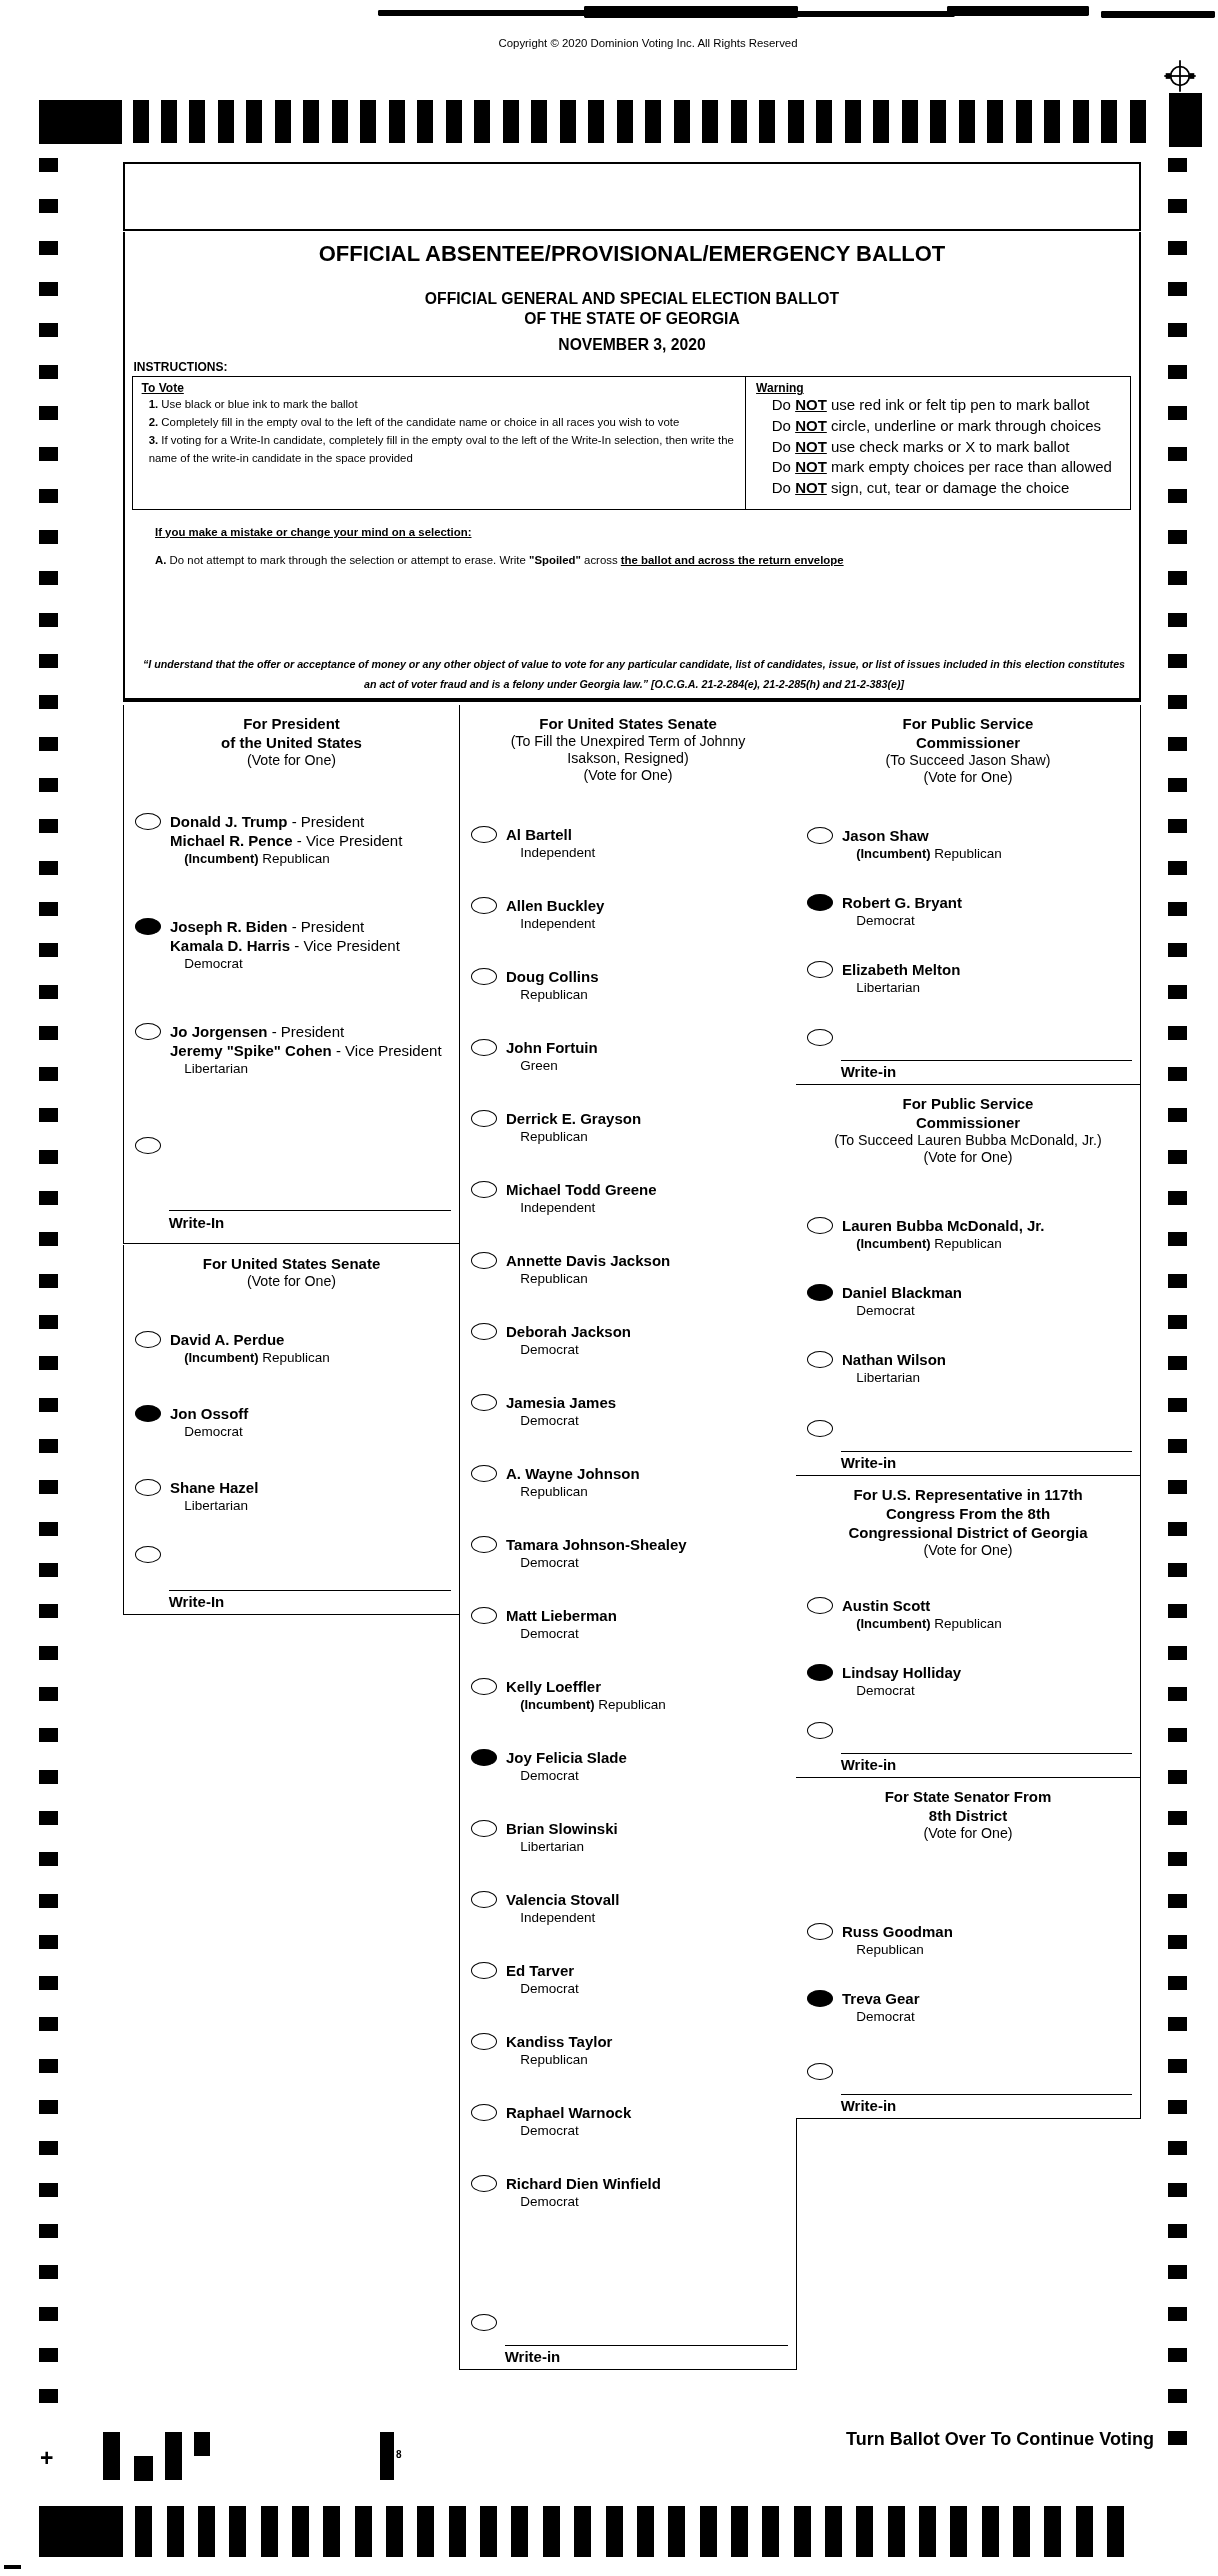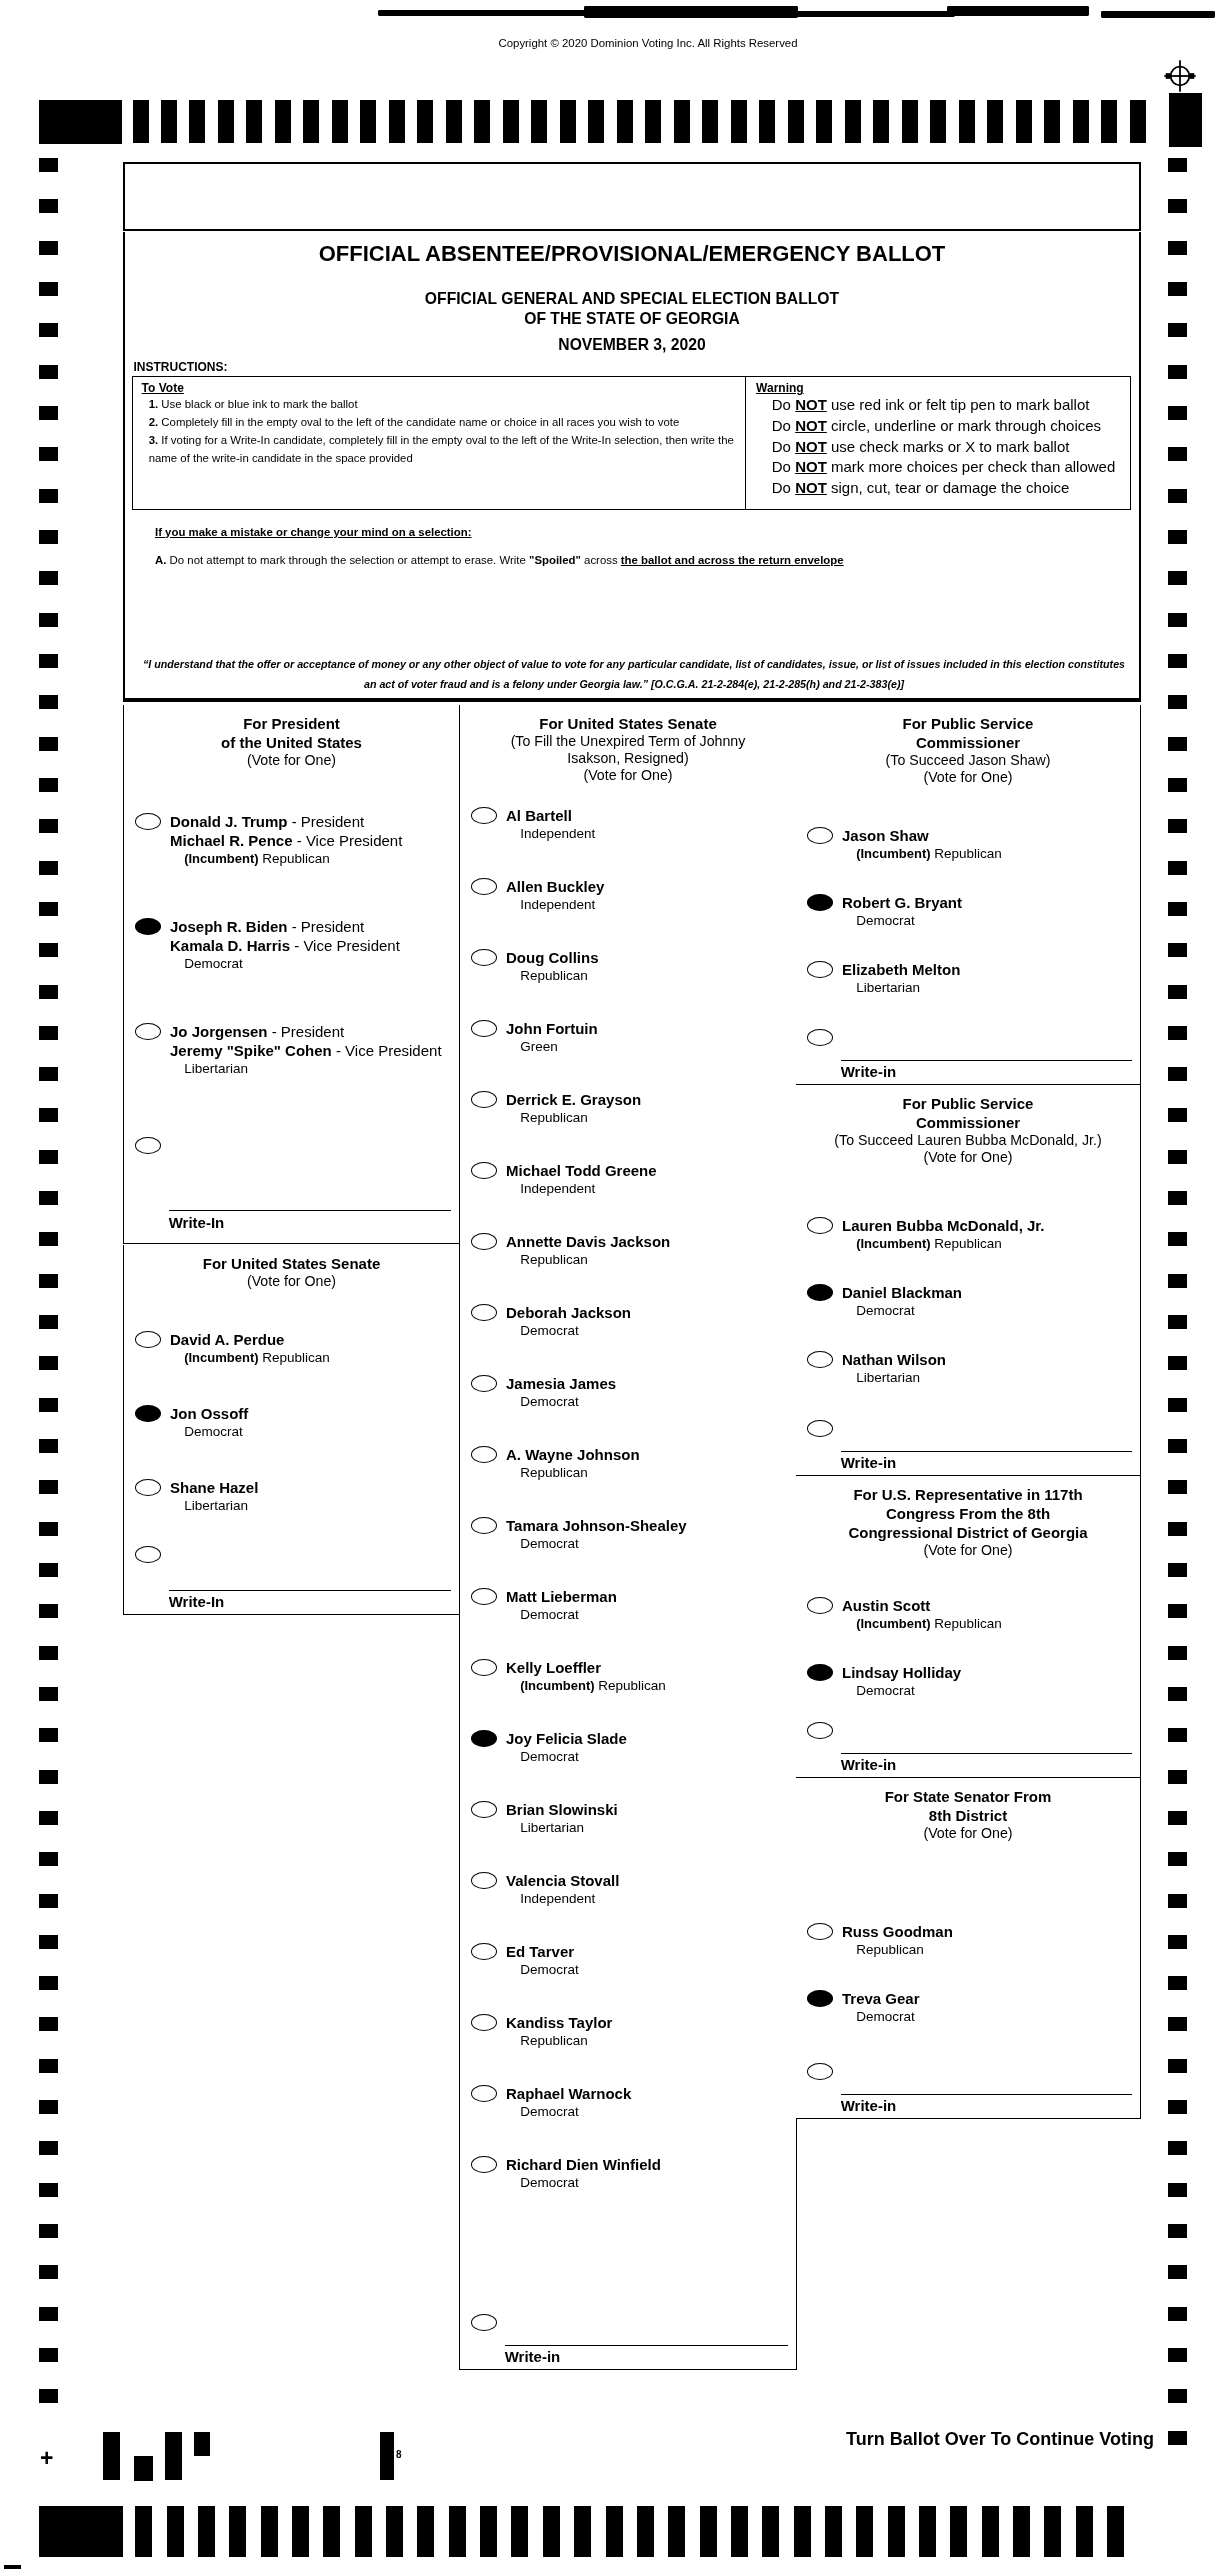--- a/index.html
+++ b/index.html
@@ -57,21 +57,21 @@
   .party b{font-size:13px;}
   .writein{position:absolute;left:10.7px;right:8.5px;bottom:2.8px;}
   .writein .oval{display:block;margin-bottom:14.2px;}
   .c-pres .writein{bottom:11.4px;} .c-pres .writein .oval{margin-bottom:56px;}
   .c-sen .writein .oval{margin-bottom:27px;}
   .wi-line{border-top:1.8px solid #000;margin-left:34px;}
   .wi-label{font-size:15px;font-weight:bold;line-height:19px;margin-left:34px;padding-top:1.4px;}
   
   .c-pres .cands{margin-top:43px;}   .c-pres .cand-row{margin-bottom:49px;}
   .c-sen .cands{margin-top:40px;}    .c-sen .cand-row{margin-bottom:37px;}
-  .c-special .cands{margin-top:22px;}.c-special .cand-row{margin-bottom:34px;}
+  .c-special .cands{margin-top:41px;}.c-special .cand-row{margin-bottom:34px;}
   .c-psc1 .cands{margin-top:40px;}
   .c-psc2 .cands{margin-top:50px;}
   .c-rep .cands{margin-top:37px;}
   .c-ssen .cands{margin-top:80px;}
   .c-psc1 .cand-row,.c-psc2 .cand-row,.c-rep .cand-row,.c-ssen .cand-row{margin-bottom:30px;}
   
   #turnover{top:2429px;left:766px;width:388px;text-align:right;font-size:18px;font-weight:bold;}
   #plus-mark{top:2445px;left:40px;font-size:23px;font-weight:bold;}
   #edge-mark{top:2449px;left:396px;font-size:10px;font-weight:bold;}
 </style>
@@ -111,21 +111,21 @@
         <div class="cell-title">To Vote</div>
         <div class="tv-item" style="padding-left:7.1px;"><b>1.</b><span> Use black or blue ink to mark the ballot</span></div>
         <div class="tv-item" style="padding-left:7.1px;"><b>2.</b><span> Completely fill in the empty oval to the left of the candidate name or choice in all races you wish to vote</span></div>
         <div class="tv-item" style="padding-left:7.1px;"><b>3.</b><span> If voting for a Write-In candidate, completely fill in the empty oval to the left of the Write-In selection, then write the name of the write-in candidate in the space provided</span></div>
       </div>
       <div id="warning-cell">
         <div class="cell-title">Warning</div>
         <div class="wn-item"><span>Do</span> <b class="u">NOT</b><span> use red ink or felt tip pen to mark ballot</span></div>
         <div class="wn-item"><span>Do</span> <b class="u">NOT</b><span> circle, underline or mark through choices</span></div>
         <div class="wn-item"><span>Do</span> <b class="u">NOT</b><span> use check marks or X to mark ballot</span></div>
-        <div class="wn-item"><span>Do</span> <b class="u">NOT</b><span> mark more choices per check than allowed</span></div>
+        <div class="wn-item"><span>Do</span> <b class="u">NOT</b><span> mark empty choices per race than allowed</span></div>
         <div class="wn-item"><span>Do</span> <b class="u">NOT</b><span> sign, cut, tear or damage the choice</span></div>
       </div>
     </div>
 
     <div class="abs" id="mistake-h">If you make a mistake or change your mind on a selection:</div>
     <div class="abs" id="lineA"><b>A.</b><span> Do not attempt to mark through the selection or attempt to erase.  Write </span><b>"Spoiled"</b><span> across </span><b class="u">the ballot and across the return envelope</b></div>
     <div class="abs" id="fraud">“I understand that the offer or acceptance of money or any other object of value to vote for any particular candidate, list of candidates, issue, or list of issues included in this election constitutes an act of voter fraud and is a felony under Georgia law.” [O.C.G.A. 21-2-284(e), 21-2-285(h) and 21-2-383(e)]</div>
   </div>
 
   <section class="contest c-pres" id="ct-president">

